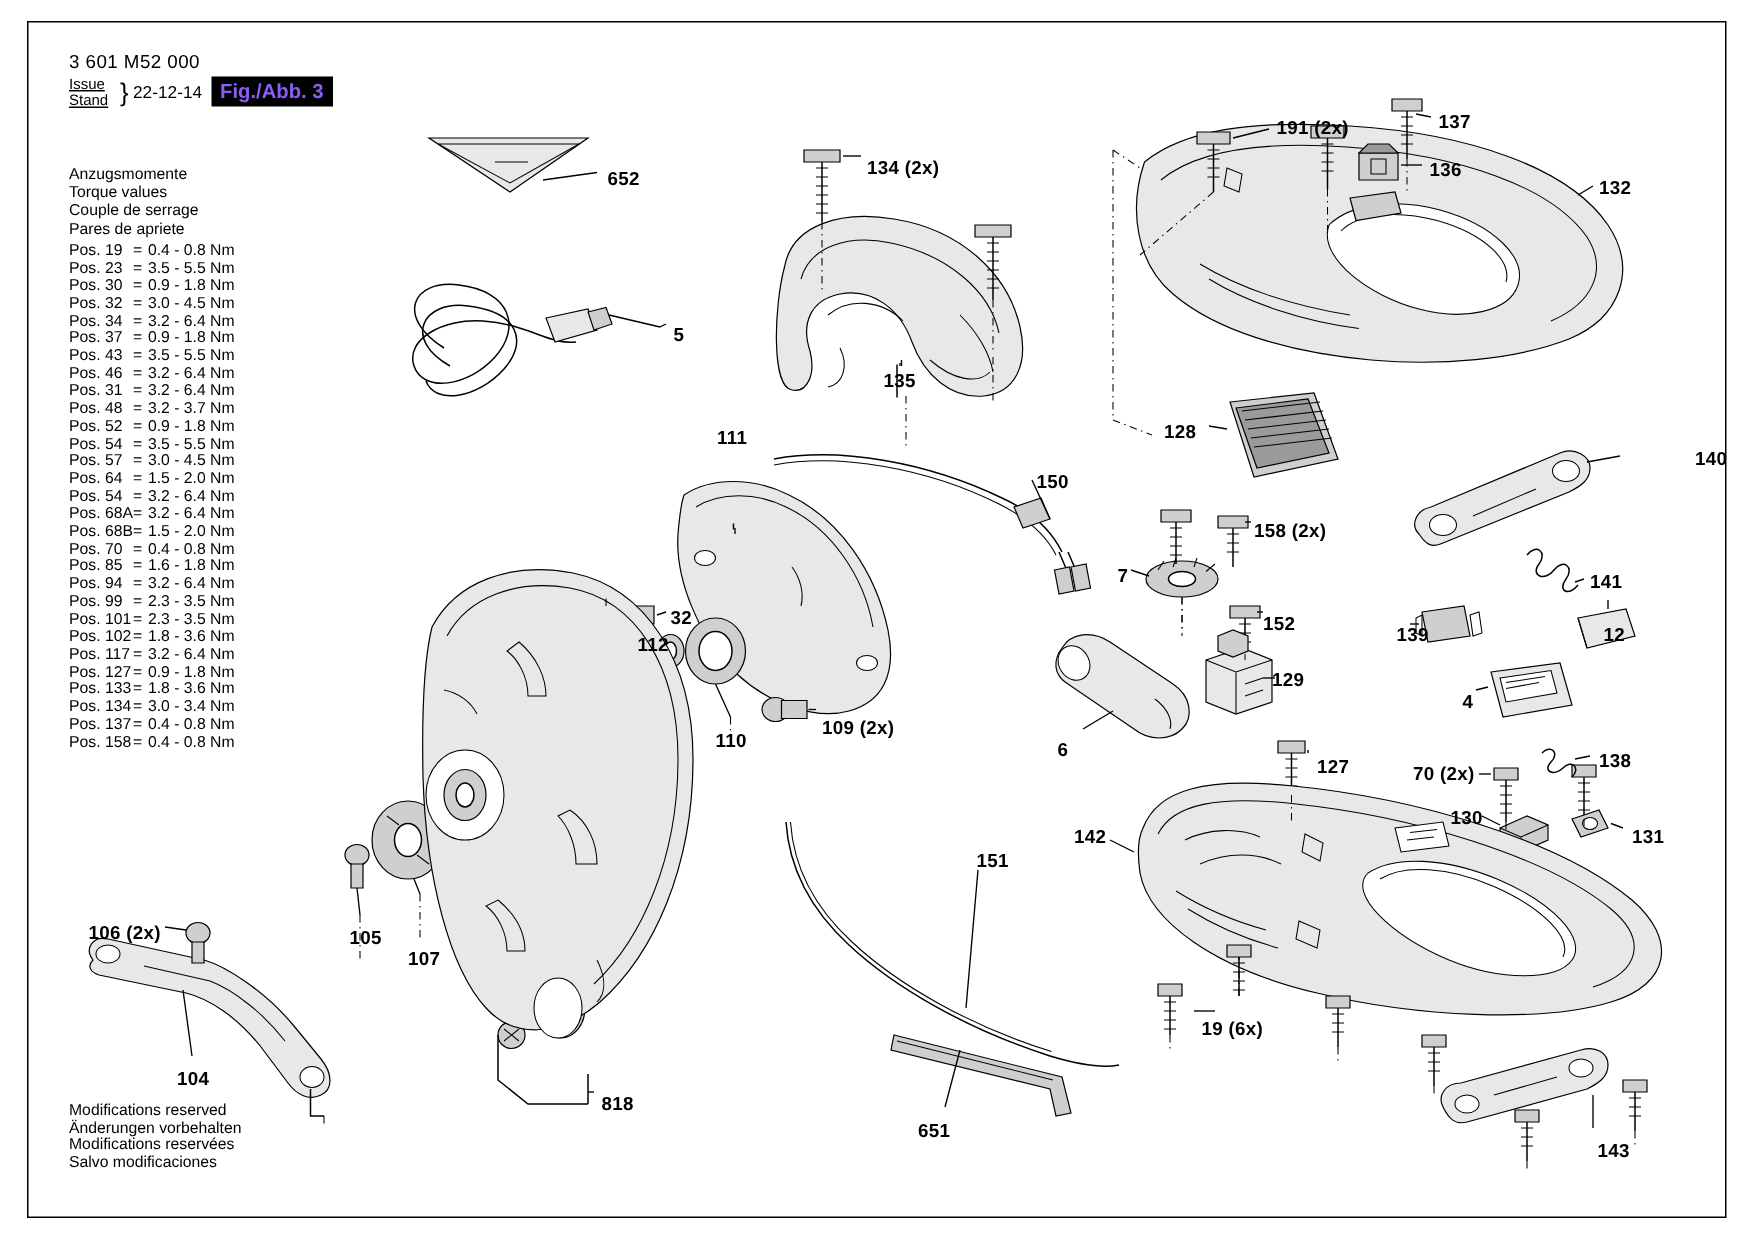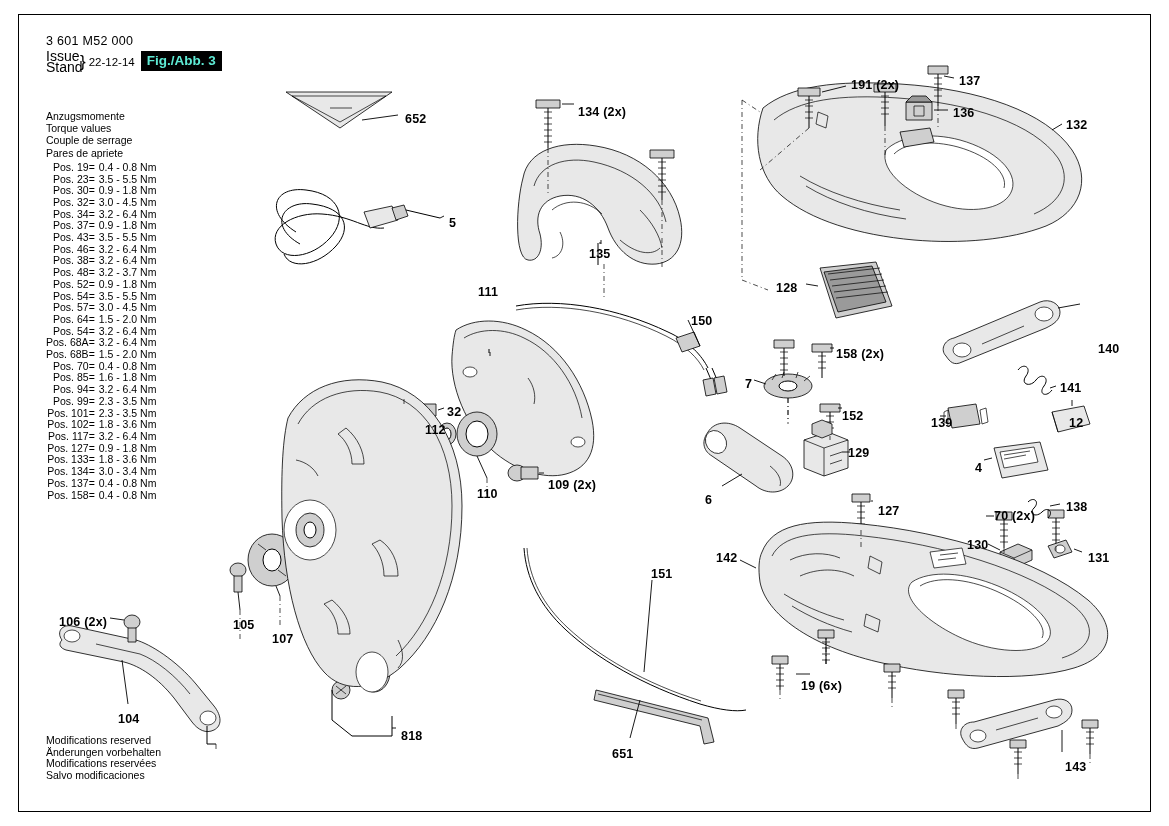--- a/index.html
+++ b/index.html
@@ -38,37 +38,38 @@
     font-size: 12.5px;
     letter-spacing: 0.3px;
     margin-bottom: 3px;
   }
   .issue-row {
     display: flex;
     align-items: flex-start;
     gap: 0px;
   }
   .issue-labels {
-    font-size: 14px;
+    font-size: 10px;
     line-height: 11px;
     width: 34px;
+    text-decoration: underline;
   }
   .brace {
     font-size: 17px;
     line-height: 22px;
     margin: 0 3px 0 0;
   }
   .issue-date {
     font-size: 11.5px;
     line-height: 22px;
     margin-right: 6px;
   }
   .fig-box {
     background: #000000;
-    color: #5eead4;
+    color: #8b5cf6;
     font-size: 13.5px;
     font-weight: bold;
     padding: 2px 6px 3px 6px;
     display: inline-block;
     line-height: 15px;
   }
   
   .torque {
     position: absolute;
     left: 46px;
@@ -83,21 +84,21 @@
   .torque table {
     border-collapse: collapse;
     margin-top: 3px;
     font-size: 10.5px;
   }
   .torque td {
     padding: 0;
     line-height: 11.7px;
     white-space: nowrap;
   }
-  .torque td.pos { width: 42px; text-align: right; }
+  .torque td.pos { width: 42px; }
   .torque td.eq  { width: 10px; }
   
   .footer {
     position: absolute;
     left: 46px;
     top: 735px;
     font-size: 10.5px;
     line-height: 11.7px;
   }
   
@@ -187,21 +188,21 @@
             <td class="pos">Pos. 43</td>
             <td class="eq">=</td>
             <td>3.5 - 5.5 Nm</td>
           </tr>
           <tr>
             <td class="pos">Pos. 46</td>
             <td class="eq">=</td>
             <td>3.2 - 6.4 Nm</td>
           </tr>
           <tr>
-            <td class="pos">Pos. 38</td>
+            <td class="pos">Pos. 31</td>
             <td class="eq">=</td>
             <td>3.2 - 6.4 Nm</td>
           </tr>
           <tr>
             <td class="pos">Pos. 48</td>
             <td class="eq">=</td>
             <td>3.2 - 3.7 Nm</td>
           </tr>
           <tr>
             <td class="pos">Pos. 52</td>
@@ -667,38 +668,38 @@
   <div id="callout-layer">
       <div class="callout" style="left: 405px; top: 112px;">652</div>
       <div class="callout" style="left: 578px; top: 105px;">134 (2x)</div>
       <div class="callout" style="left: 851px; top: 78px;">191 (2x)</div>
       <div class="callout" style="left: 959px; top: 74px;">137</div>
       <div class="callout" style="left: 953px; top: 106px;">136</div>
       <div class="callout" style="left: 1066px; top: 118px;">132</div>
       <div class="callout" style="left: 449px; top: 216px;">5</div>
       <div class="callout" style="left: 589px; top: 247px;">135</div>
       <div class="callout" style="left: 776px; top: 281px;">128</div>
-      <div class="callout" style="left: 1098px; top: 299px; margin-top: 43px;">140</div>
+      <div class="callout" style="left: 1130px; top: 299px;">140</div>
       <div class="callout" style="left: 478px; top: 285px;">111</div>
       <div class="callout" style="left: 691px; top: 314px;">150</div>
       <div class="callout" style="left: 836px; top: 347px;">158 (2x)</div>
       <div class="callout" style="left: 1060px; top: 381px;">141</div>
       <div class="callout" style="left: 745px; top: 377px;">7</div>
       <div class="callout" style="left: 447px; top: 405px;">32</div>
       <div class="callout" style="left: 425px; top: 423px;">112</div>
       <div class="callout" style="left: 842px; top: 409px;">152</div>
       <div class="callout" style="left: 931px; top: 416px;">139</div>
       <div class="callout" style="left: 1069px; top: 416px;">12</div>
       <div class="callout" style="left: 848px; top: 446px;">129</div>
       <div class="callout" style="left: 975px; top: 461px;">4</div>
       <div class="callout" style="left: 477px; top: 487px;">110</div>
       <div class="callout" style="left: 548px; top: 478px;">109 (2x)</div>
       <div class="callout" style="left: 705px; top: 493px;">6</div>
       <div class="callout" style="left: 878px; top: 504px;">127</div>
-      <div class="callout" style="left: 994px; top: 509px;">70 (2x)</div>
+      <div class="callout" style="left: 942px; top: 509px;">70 (2x)</div>
       <div class="callout" style="left: 1066px; top: 500px;">138</div>
       <div class="callout" style="left: 967px; top: 538px;">130</div>
       <div class="callout" style="left: 1088px; top: 551px;">131</div>
       <div class="callout" style="left: 716px; top: 551px;">142</div>
       <div class="callout" style="left: 651px; top: 567px;">151</div>
       <div class="callout" style="left: 233px; top: 618px;">105</div>
       <div class="callout" style="left: 272px; top: 632px;">107</div>
       <div class="callout" style="left: 59px; top: 615px;">106 (2x)</div>
       <div class="callout" style="left: 801px; top: 679px;">19 (6x)</div>
       <div class="callout" style="left: 118px; top: 712px; text-align: right;">104</div>

